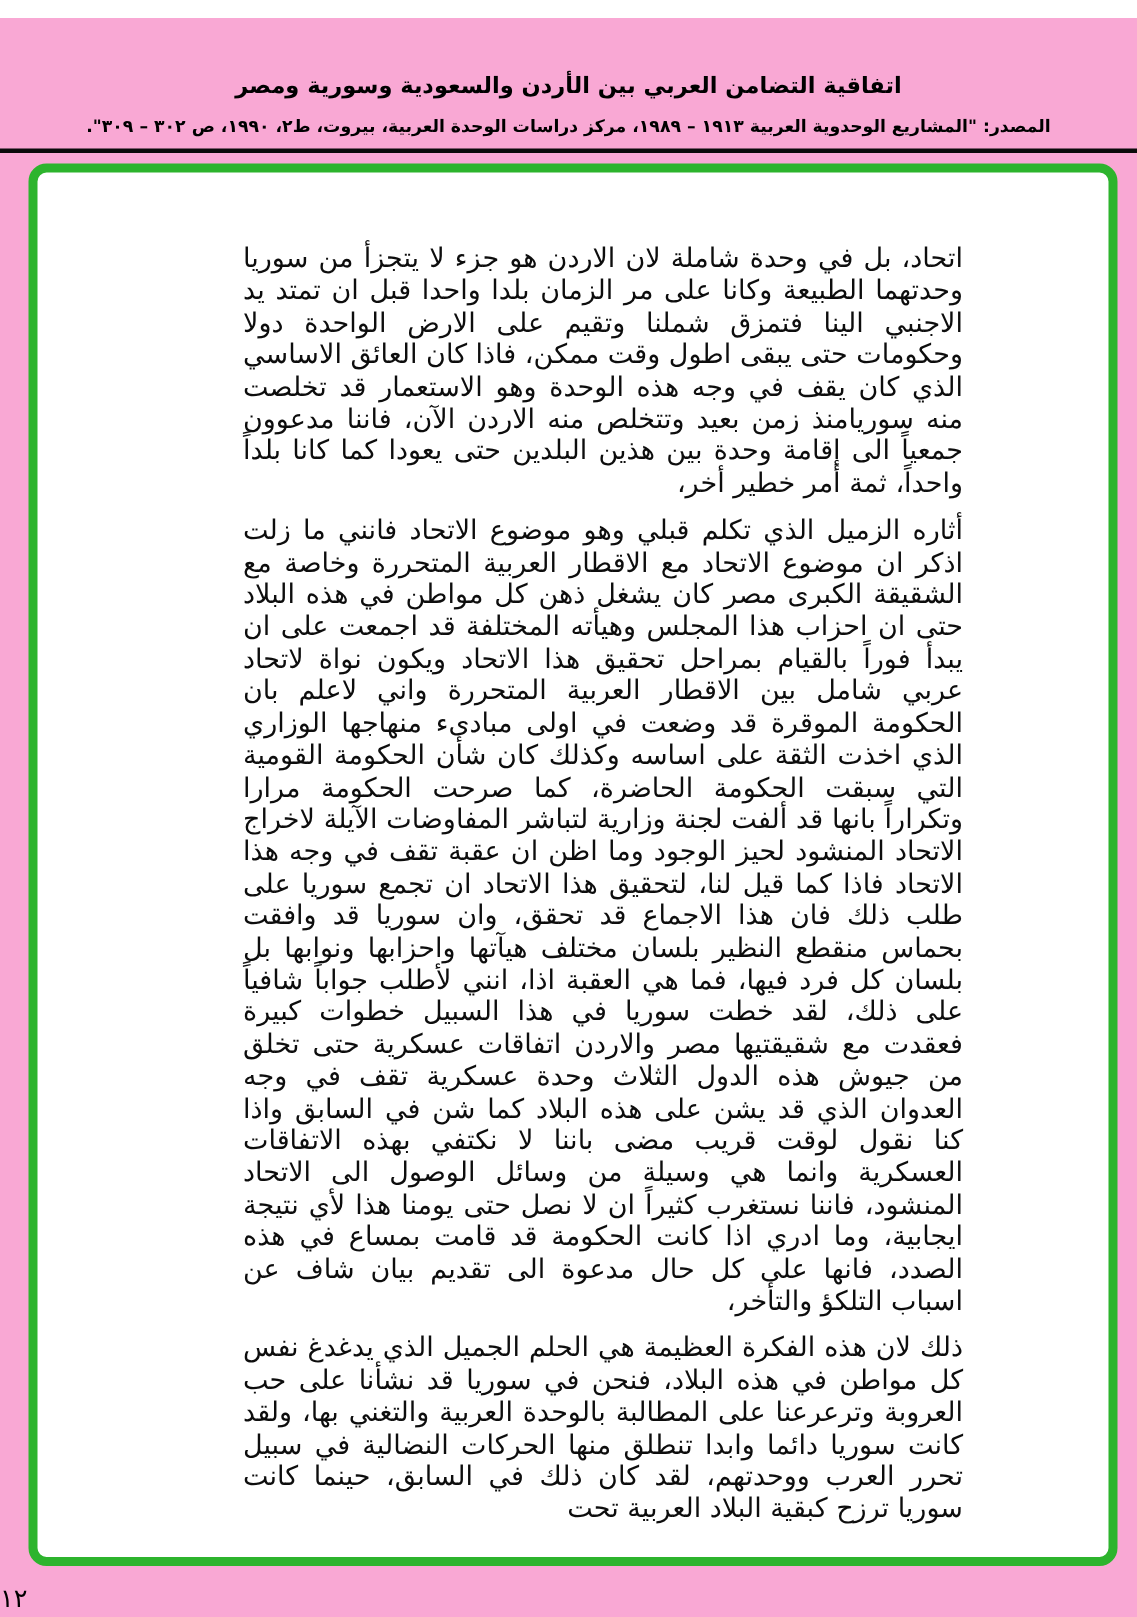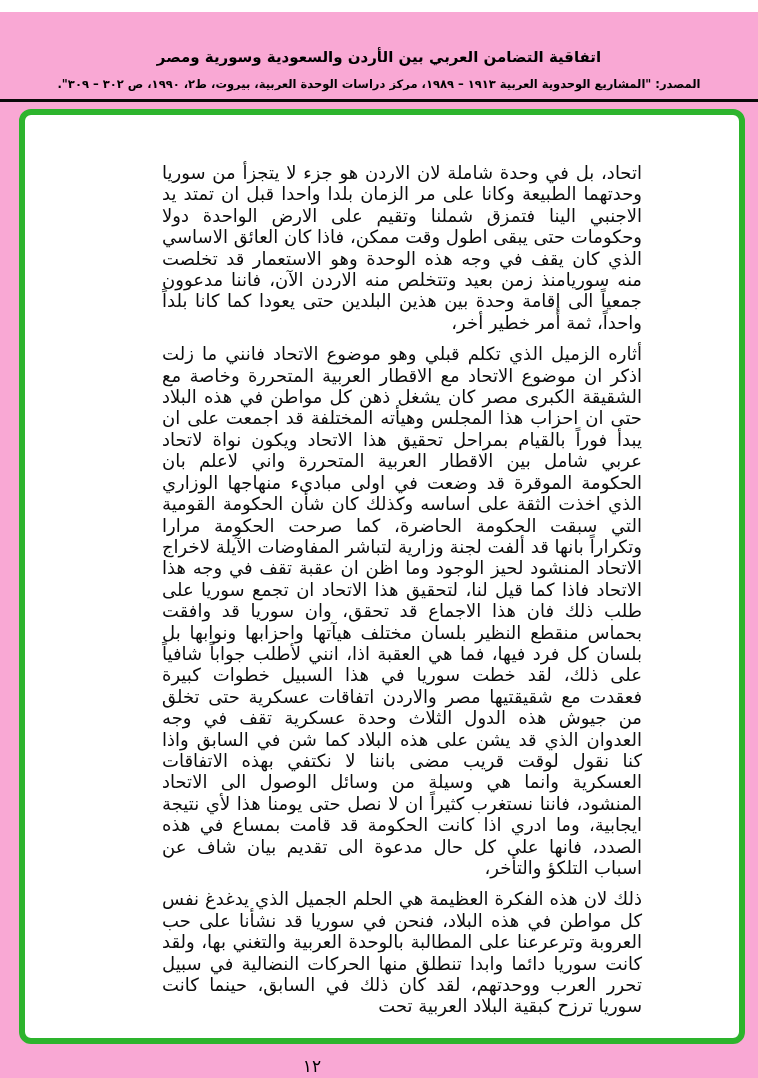--- a/index.html
+++ b/index.html
@@ -67,21 +67,21 @@
     color: #0d0d0d;
   }
   .body-text p {
     margin: 0 0 10px 0;
   }
   .page-number {
     position: absolute;
     left: 0;
     top: 1044px;
     width: 624px;
-    text-align: center;
+    text-align: left;
     direction: rtl;
     font-size: 17px;
     font-weight: 400;
     color: #000000;
     letter-spacing: 4px;
   }
 </style>
 </head>
 <body>
 

